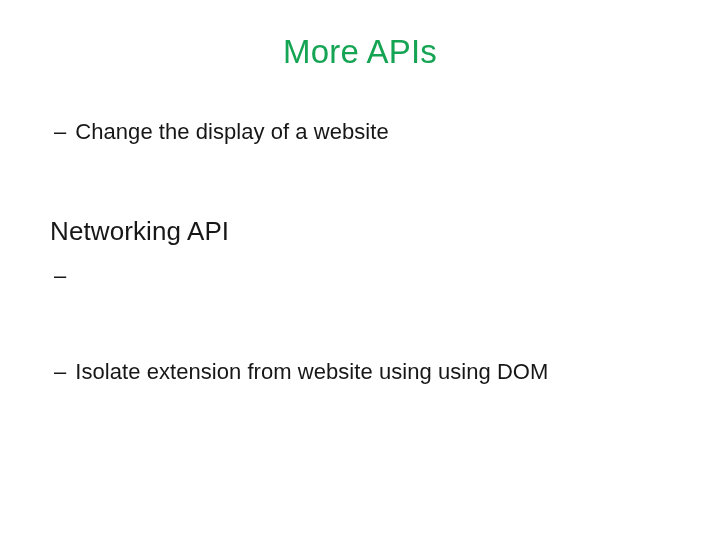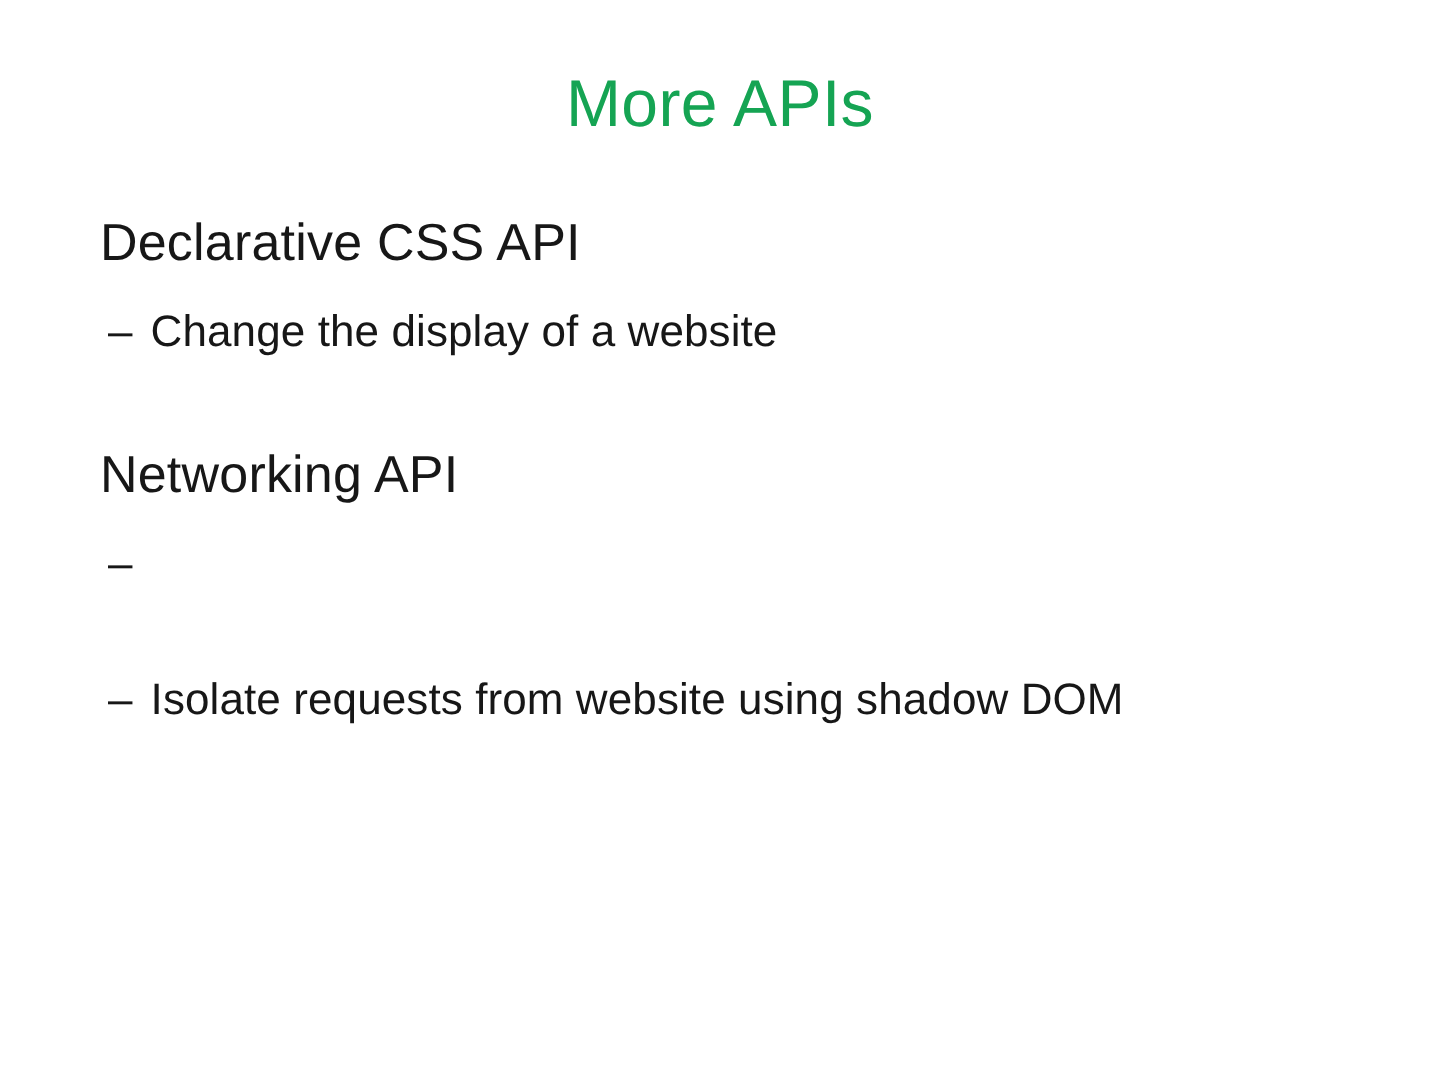--- a/index.html
+++ b/index.html
@@ -36,21 +36,21 @@
   .body-content {
     position: absolute;
     top: 104px;
     left: 50px;
     width: 660px;
   }
   .section {
     margin: 0;
   }
   .section + .section {
-    margin-top: 40px;
+    margin-top: 68px;
   }
   .section-heading {
     font-size: 26px;
     font-weight: 400;
     line-height: 34px;
     color: #171717;
     letter-spacing: 0.1px;
     white-space: nowrap;
   }
   .bullet-list {
@@ -83,21 +83,20 @@
 </head>
 <body>
 
 <div class="slide">
 
   <div class="slide-title">More APIs</div>
 
   <div class="body-content">
 
     <div class="section">
-      <div class="section-heading">Declarative CSS API</div>
       <ul class="bullet-list">
         <li class="bullet-item">
           <span class="bullet-dash">–</span>
           <span class="bullet-text">Change the display of a website</span>
         </li>
       </ul>
     </div>
 
     <div class="section">
       <div class="section-heading">Networking API</div>
@@ -105,19 +104,19 @@
         <li class="bullet-item">
           <span class="bullet-dash">–</span>
         </li>
       </ul>
     </div>
 
     <div class="section">
       <ul class="bullet-list">
         <li class="bullet-item">
           <span class="bullet-dash">–</span>
-          <span class="bullet-text">Isolate requests from website using shadow DOM</span>
+          <span class="bullet-text">Isolate extension from website using using DOM</span>
         </li>
       </ul>
     </div>
 
   </div>
 </div>
 
 </body></html>

